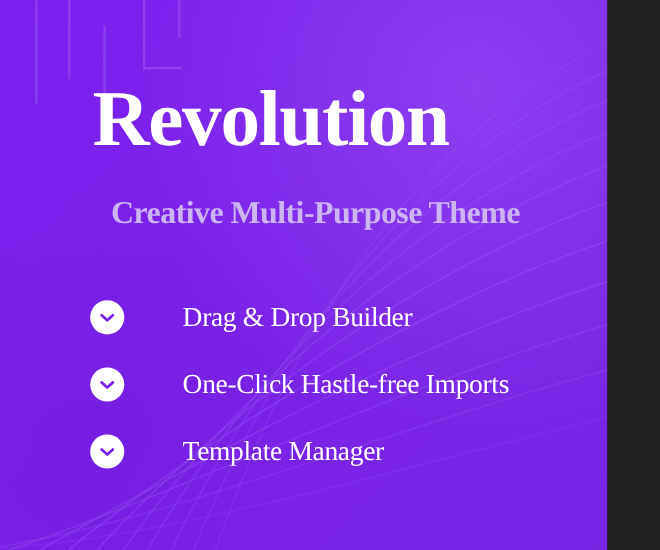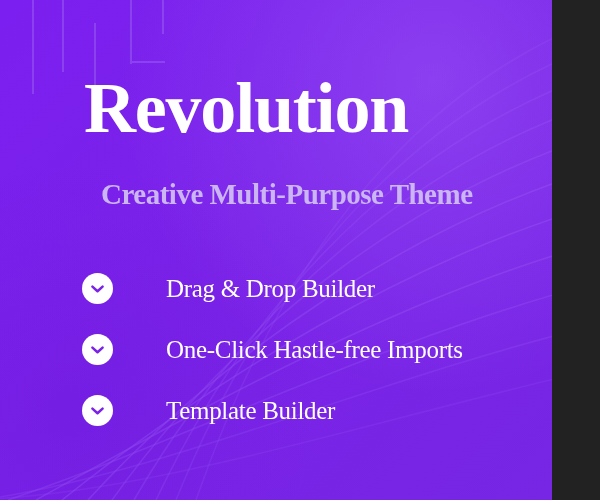--- a/index.html
+++ b/index.html
@@ -191,18 +191,18 @@
         </span>
         <span class="feature-label">One-Click Hastle-free Imports</span>
       </li>
 
       <li class="feature-item">
         <span class="check-badge">
           <svg width="17" height="17" viewBox="0 0 17 17" fill="none" xmlns="http://www.w3.org/2000/svg">
             <path d="M3.4 6.6 L8.5 11.2 L13.6 6.6" stroke="#7a22e8" stroke-width="2.5" stroke-linecap="round" stroke-linejoin="round" fill="none"></path>
           </svg>
         </span>
-        <span class="feature-label">Template Builder</span>
+        <span class="feature-label">Template Manager</span>
       </li>
 
     </ul>
   </div>
 </div>
 
 </body></html>

